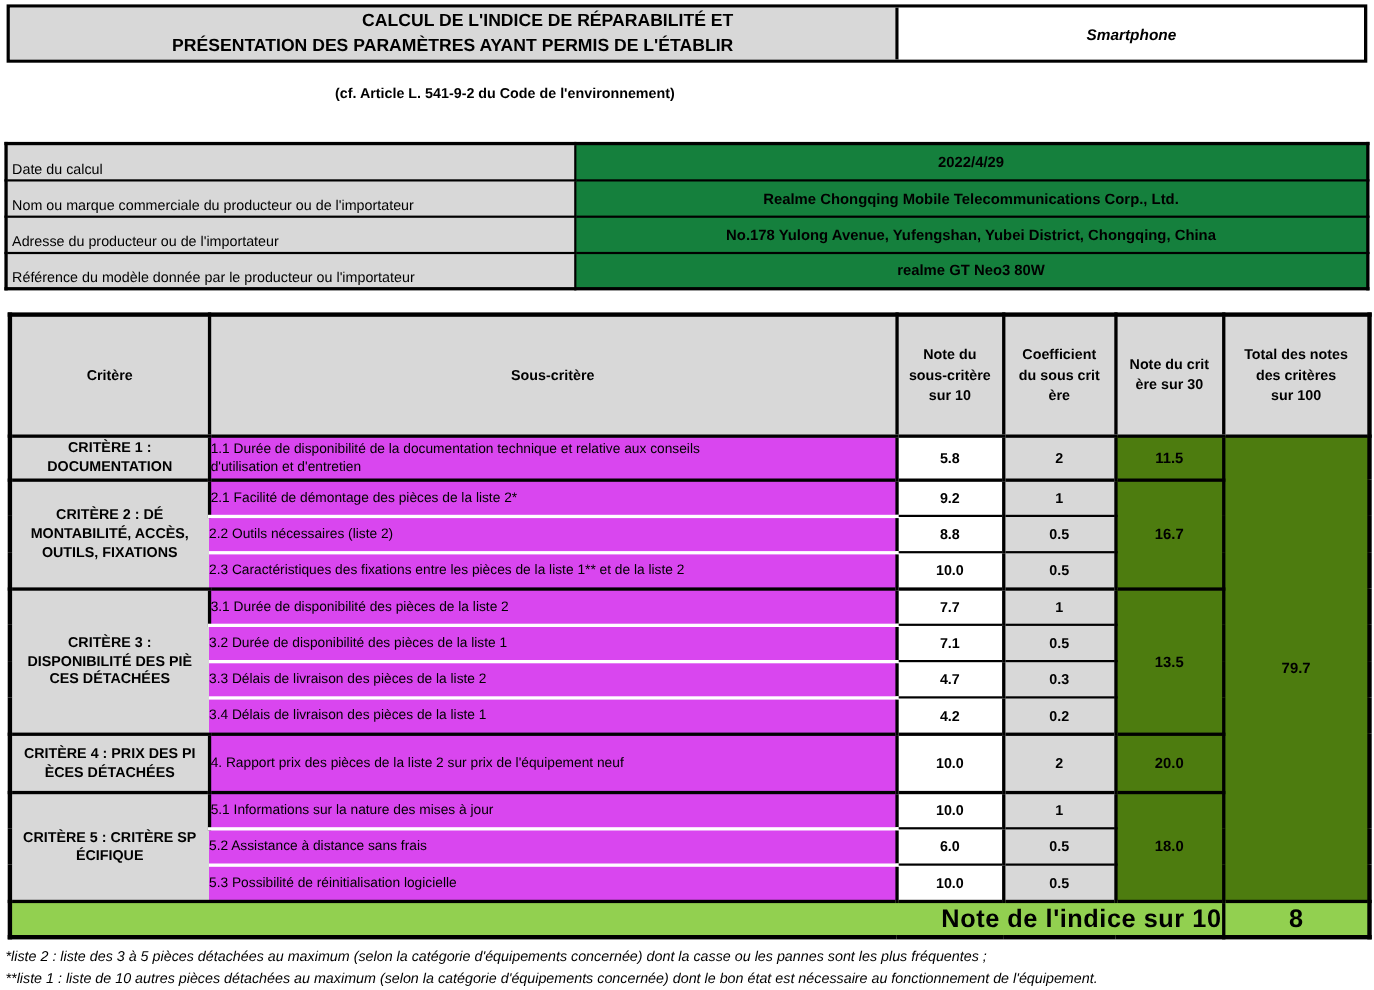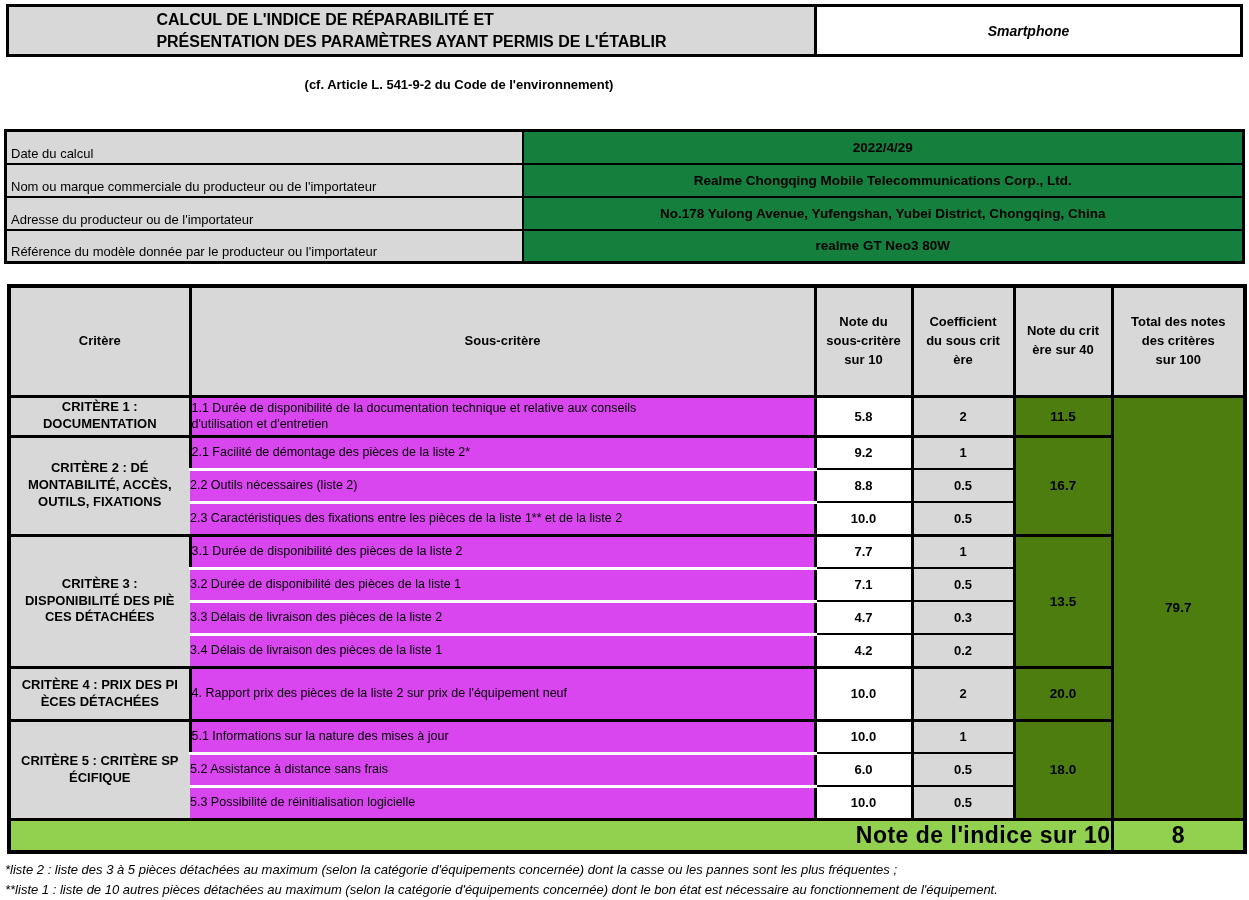--- a/index.html
+++ b/index.html
@@ -15,21 +15,21 @@
   .header-band {
     position: absolute; left: 6px; top: 4px;
     width: 1237px; height: 53px;
     border: 3px solid #000;
     display: flex;
   }
   .header-title-box {
     width: 808px; background: #d8d8d8;
     border-right: 3px solid #000;
     display: flex; align-items: center; justify-content: center;
-    text-align: left; font-weight: bold; font-size: 16px;
+    text-align: right; font-weight: bold; font-size: 16px;
     line-height: 1.35; white-space: pre-line;
   }
   .header-device-box {
     flex: 1; background: #fff;
     display: flex; align-items: center; justify-content: center;
     font-weight: bold; font-style: italic; font-size: 14px;
   }
 
   
   .subtitle {
@@ -158,21 +158,21 @@
       <tr>
     <th>Critère</th>
     <th>Sous-critère</th>
     <th>Note du
 sous-critère
 sur 10</th>
     <th>Coefficient
 du sous crit
 ère</th>
     <th>Note du crit
-ère sur 40</th>
+ère sur 30</th>
     <th>Total des notes
 des critères
 sur 100</th>
   </tr>
 
   <tr class="sec h40">
     <td class="crit">CRITÈRE 1 :
 DOCUMENTATION</td>
     <td class="sub">1.1 Durée de disponibilité de la documentation technique et relative aux conseils
 d'utilisation et d'entretien</td>

